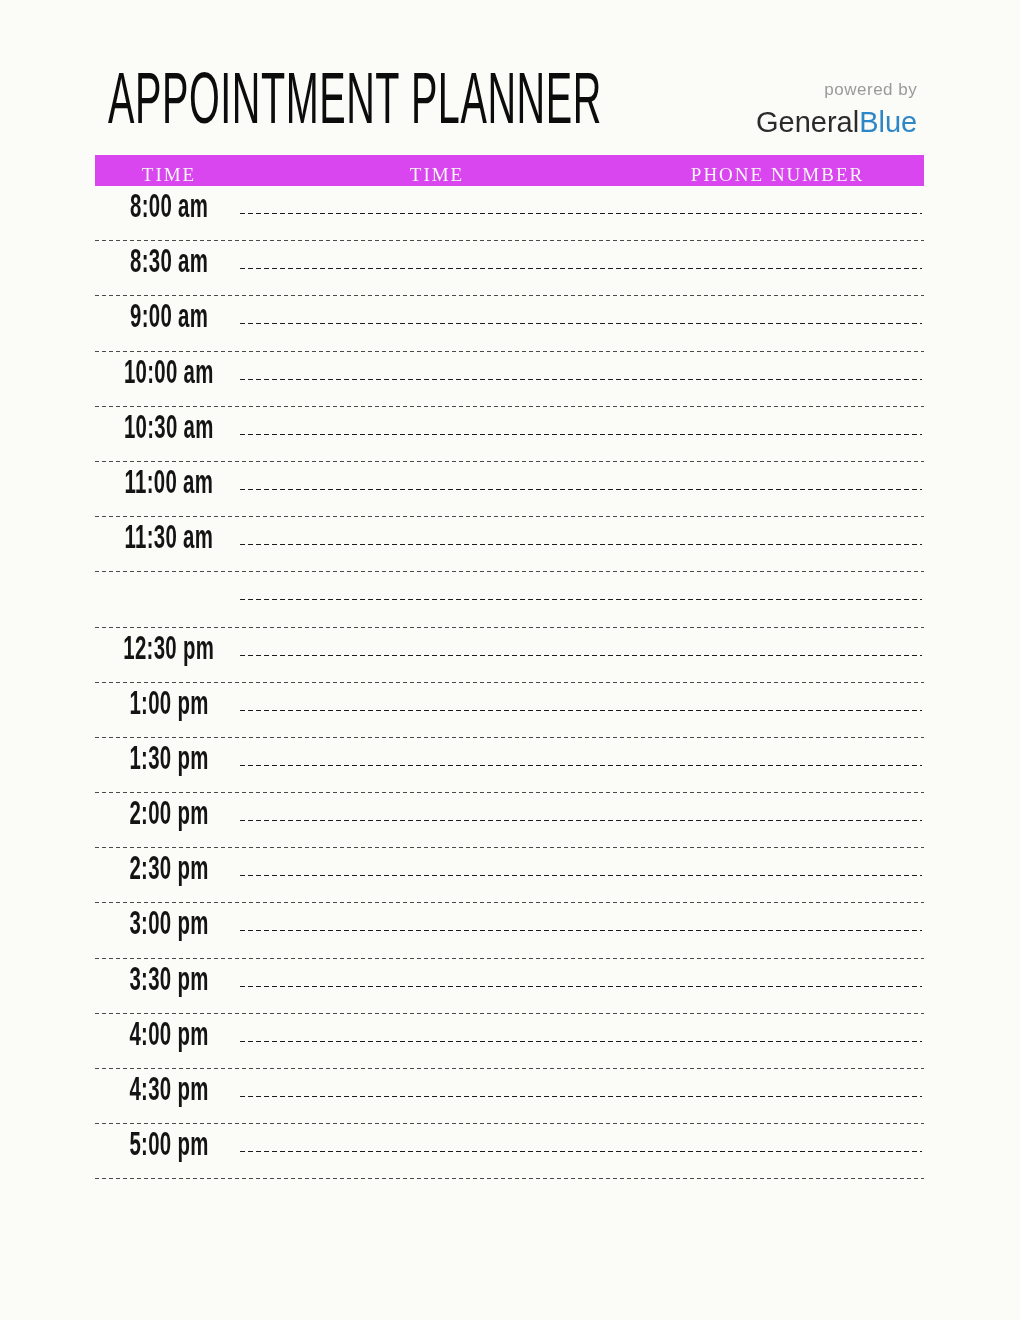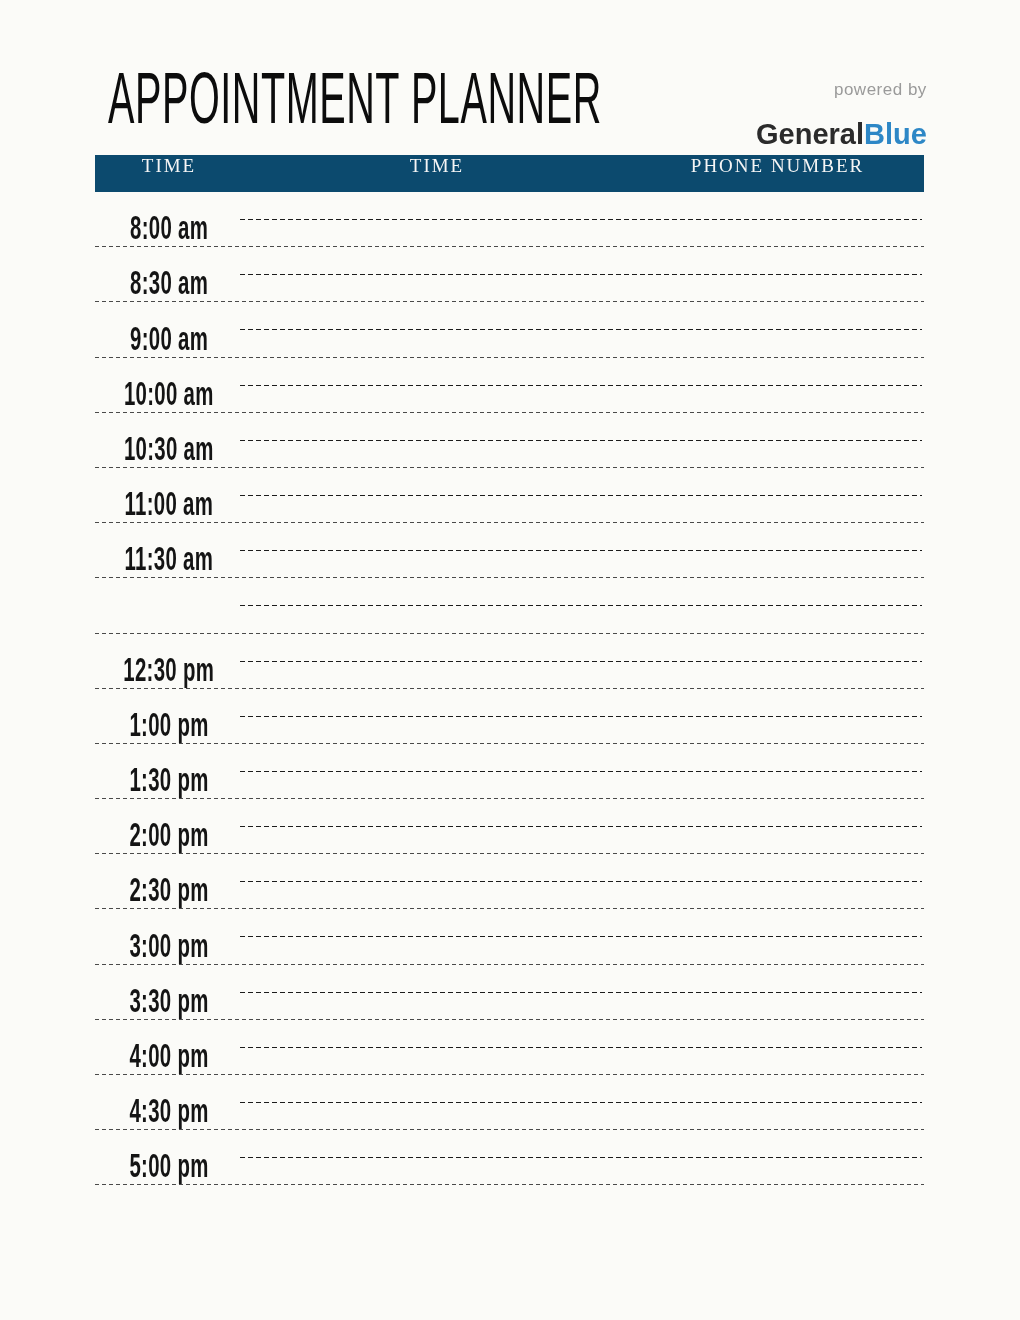--- a/index.html
+++ b/index.html
@@ -35,40 +35,39 @@
     text-align: right;
   }
   .powered {
     font-size: 17px;
     color: #9a9a9a;
     padding-left: 9px;
     letter-spacing: 0.5px;
   }
   .brand {
     font-size: 29px;
-    margin-top: 18px;
+    margin-top: 6px;
     letter-spacing: 0px;
     white-space: nowrap;
-    font-weight: bold;
   }
   .brand-general { color: #2b2b2b; }
   .brand-blue { color: #2d87c6; }
 
   
   .table {
     position: absolute;
     left: 95px;
     top: 155px;
     width: 829px;
   }
   .thead {
-    height: 37px;
-    background: #0c4a6e;
+    height: 31px;
+    background: #d946ef;
     display: flex;
-    align-items: flex-start;
+    align-items: flex-end;
   }
   .th {
     font-family: "Liberation Serif", serif;
     color: #f5f5f5;
     font-size: 19px;
     letter-spacing: 2px;
     text-align: center;
   }
   .th-time  { width: 148px; }
   .th-name  { width: 388px; }
@@ -84,21 +83,21 @@
     position: absolute;
     left: 0; right: 0; bottom: 0;
     height: 1px;
     background: repeating-linear-gradient(90deg, #4a4a4a 0 4px, transparent 4px 7px);
   }
   .time-cell {
     position: absolute;
     left: 0; top: 0;
     width: 148px; height: 100%;
     display: flex;
-    align-items: flex-end;
+    align-items: flex-start;
     justify-content: center;
   }
   .time-text {
     font-size: 34px;
     font-weight: bold;
     color: #141414;
     white-space: nowrap;
     transform: scaleX(0.60);
     transform-origin: center;
     letter-spacing: 0.5px;

